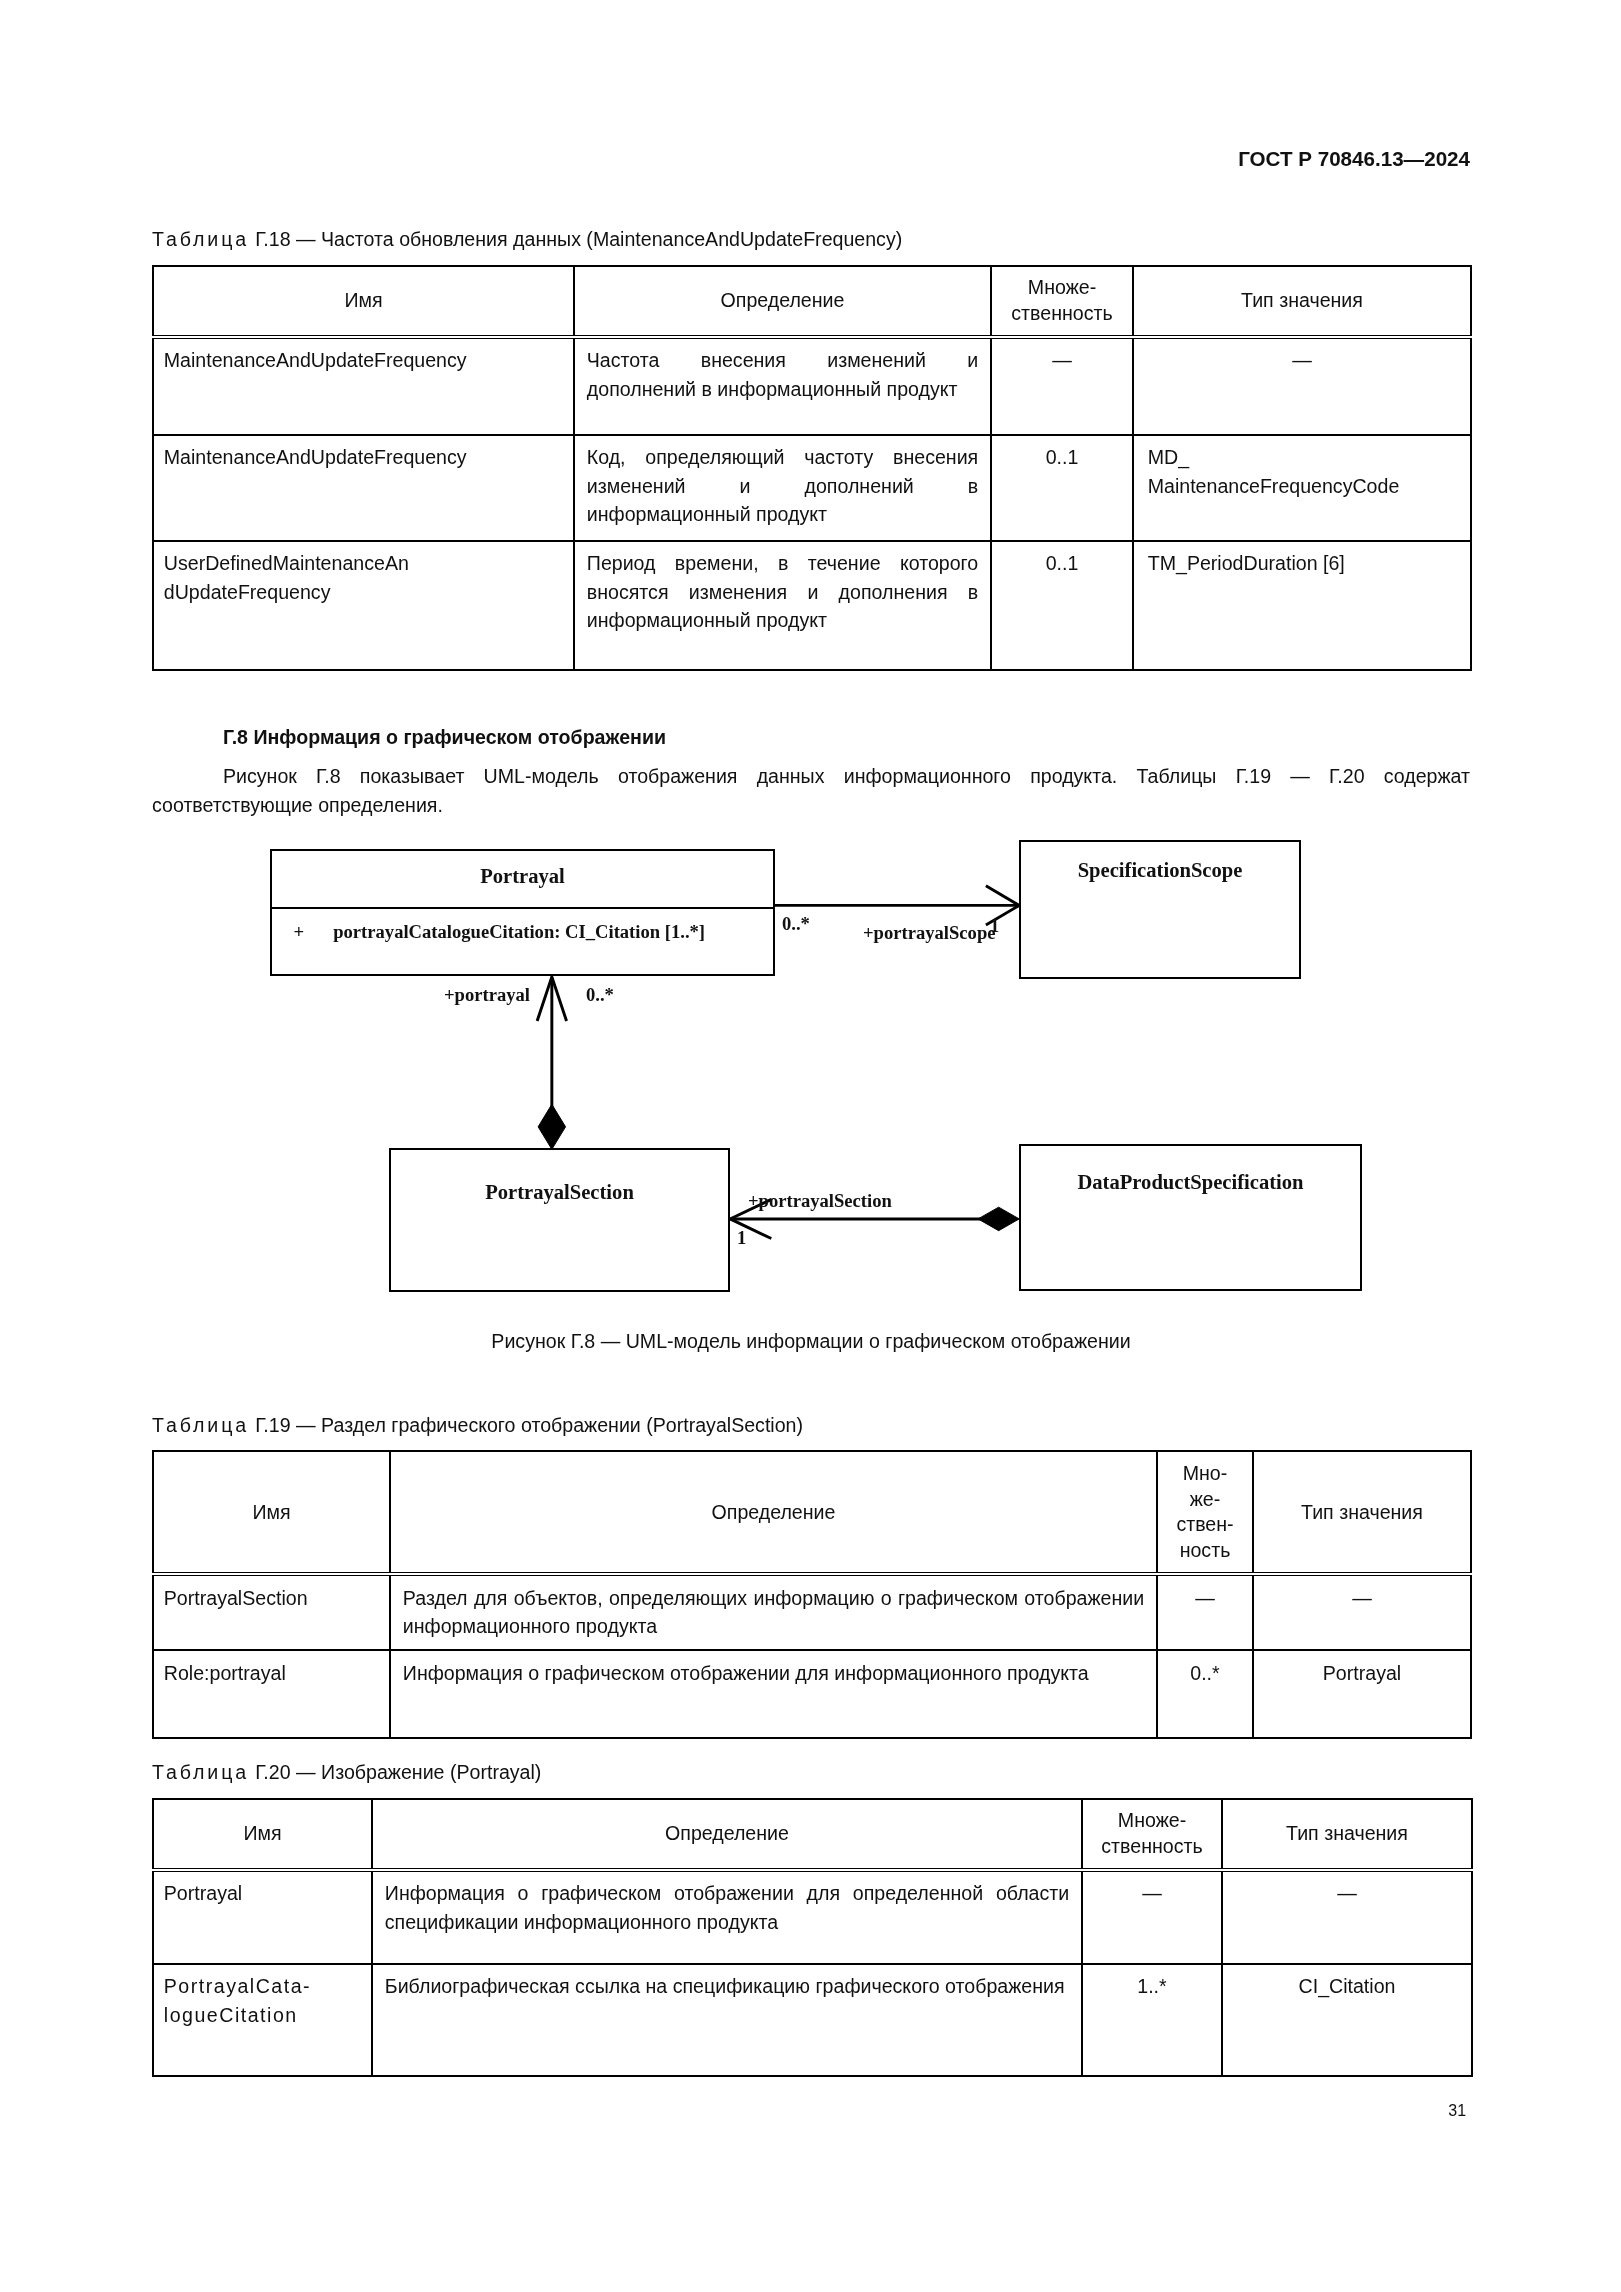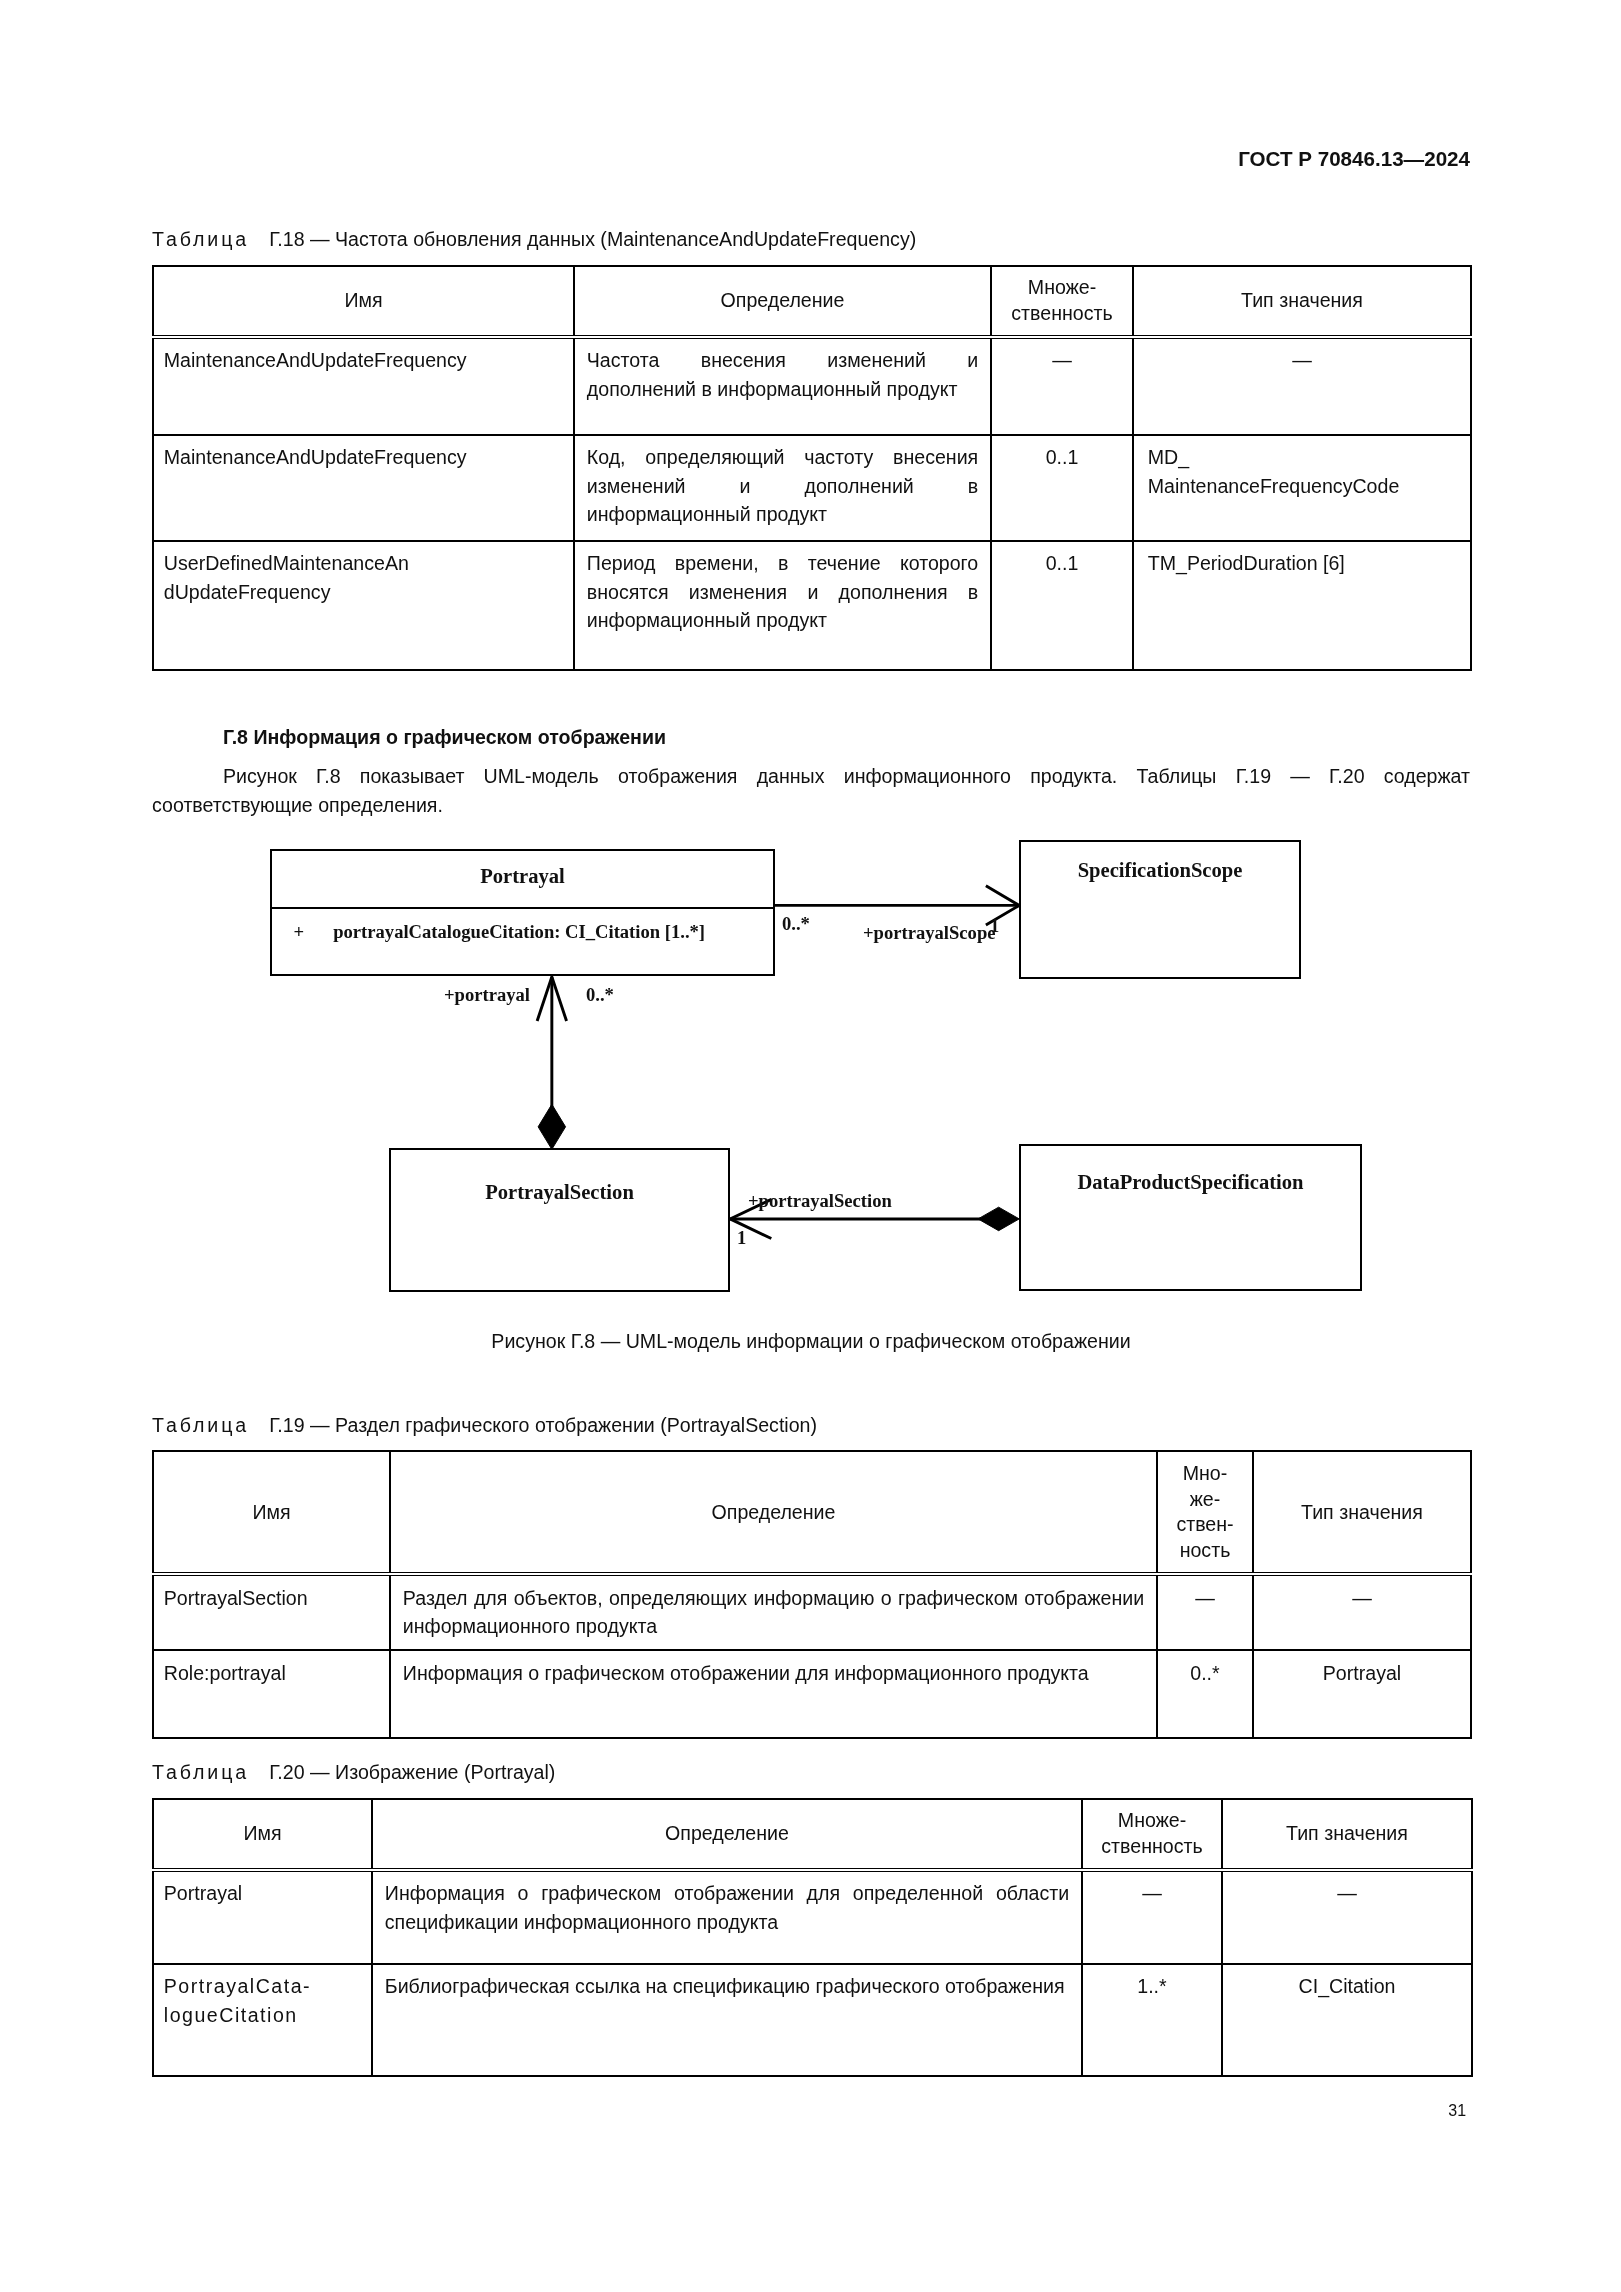--- a/index.html
+++ b/index.html
@@ -7,21 +7,21 @@
   body {
     width:1621px; height:2293px;
     font-family:"Liberation Sans", sans-serif;
     color:#111; position:relative;
   }
   .page { padding:147px 151px 0 152px; }
 
   .doc-header { text-align:right; font-weight:bold; font-size:20.6px; }
 
   .tcaption { font-size:19.6px; margin-top:57px; }
-  .tcaption .lsp { letter-spacing:2.9px; padding-right:20px; }
+  .tcaption .lsp { letter-spacing:2.9px; padding-right:6px; }
 
   table.gost {
     border-collapse:collapse; width:1318px; margin-top:13.7px;
     font-size:19.6px; table-layout:fixed;
   }
   table.gost th, table.gost td {
     border:2px solid #000; vertical-align:top; line-height:1.45;
   }
   table.gost { border:2.9px solid #000; }
   table.gost thead th {

